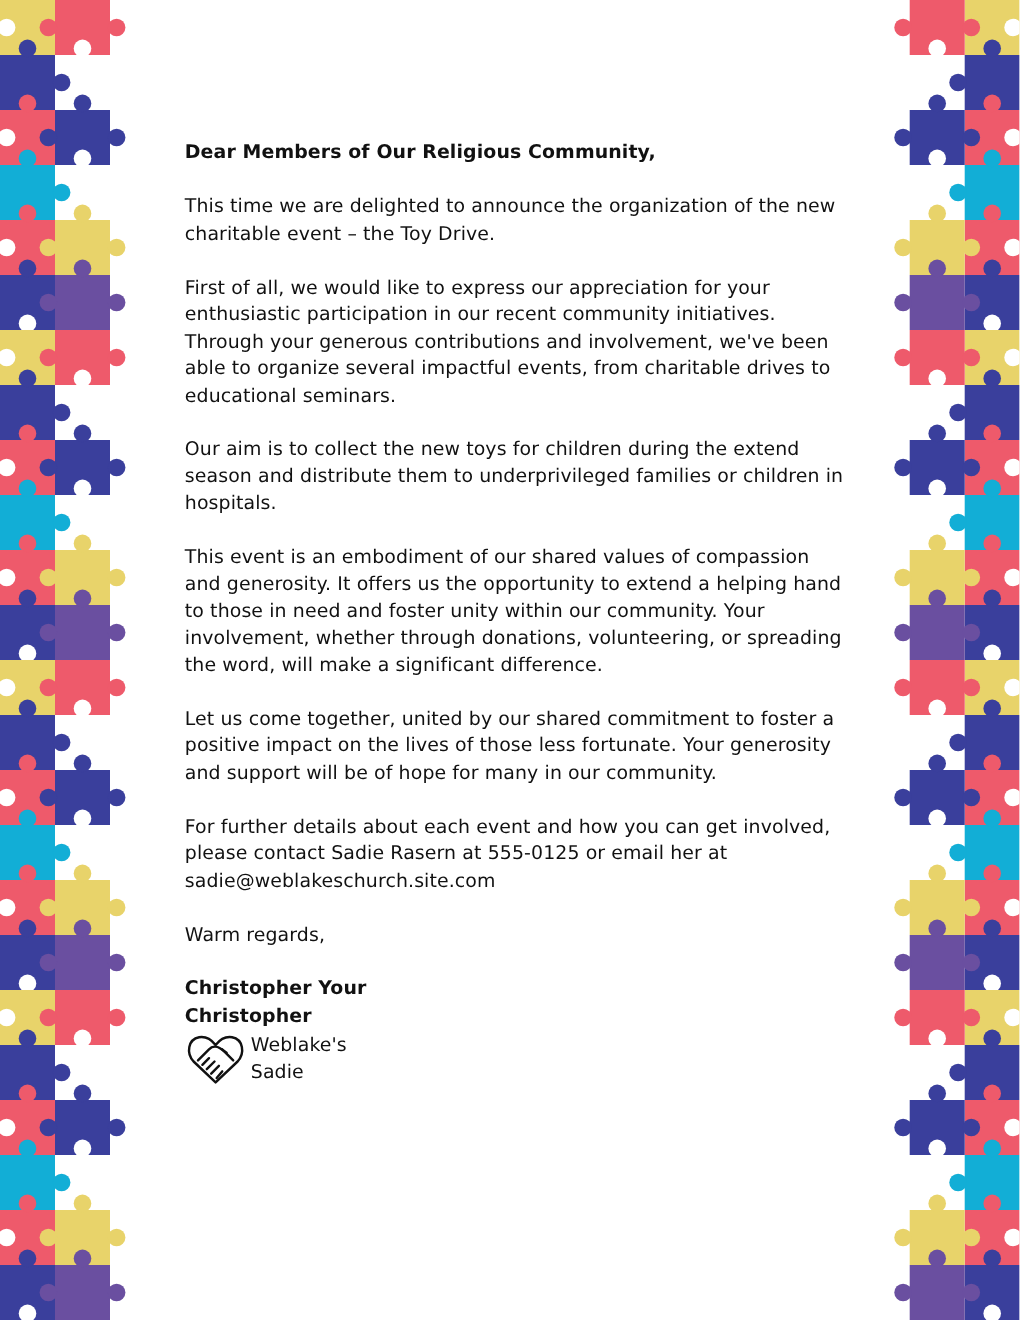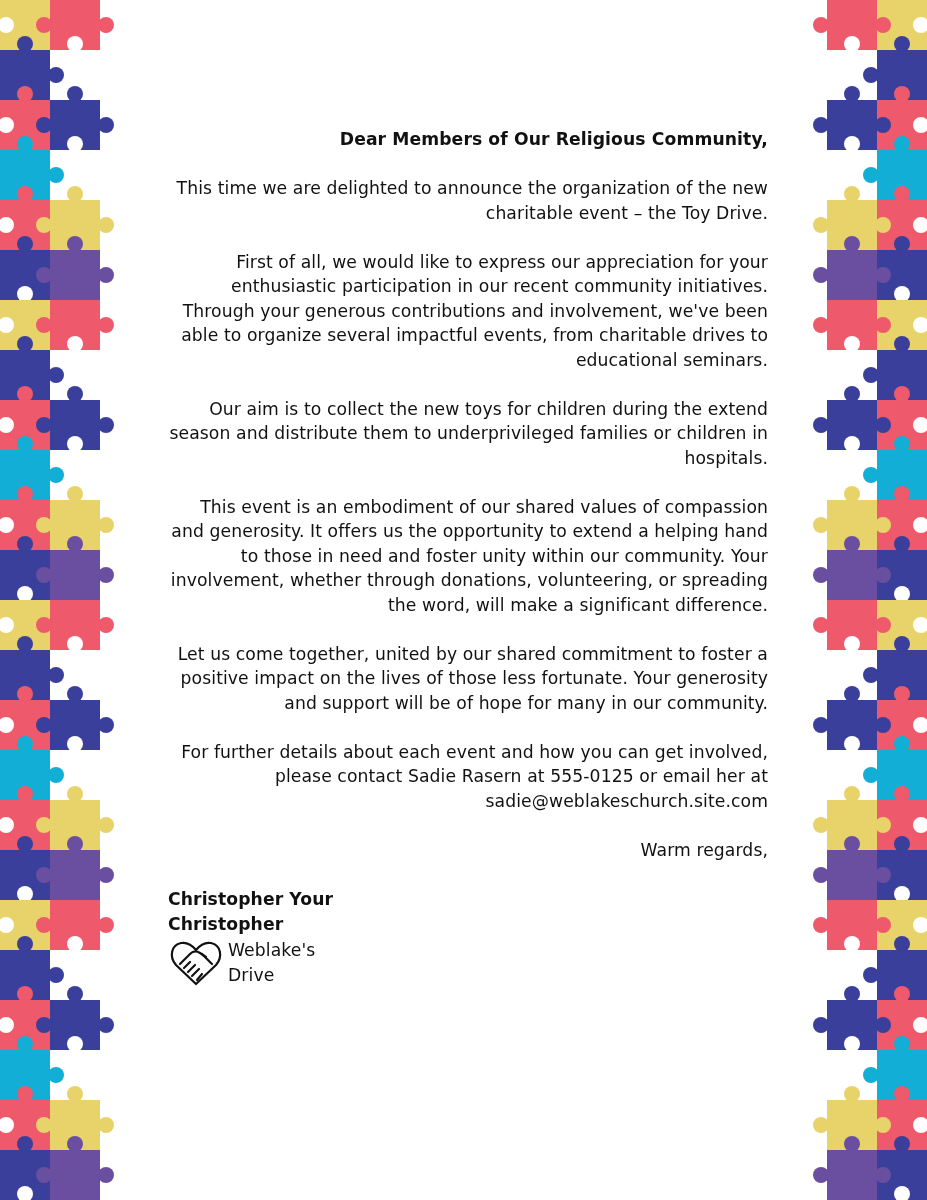--- a/index.html
+++ b/index.html
@@ -5,21 +5,21 @@
   html, body { margin: 0; padding: 0; background: #ffffff; }
   body { width: 927px; height: 1200px; position: relative; overflow: hidden; }
   .border-strip { position: absolute; top: 0; height: 1200px; width: 130px; }
   .border-left { left: 0; }
   .border-right { right: 0; transform: scaleX(-1); }
   .letter {
     position: absolute; left: 168px; top: 127px; width: 600px;
     font-family: "DejaVu Sans", sans-serif; color: #111111;
     font-size: 17.2px; line-height: 24.5px; letter-spacing: 0.1px;
   }
-  .letter p { margin: 0 0 24.5px 0; text-align: right; }
+  .letter p { margin: 0 0 24.5px 0; }
   .salutation { font-weight: bold; }
   .signature { font-weight: bold; margin-top: 0; }
   .signature div { line-height: 25px; }
   .logo { display: flex; align-items: center; }
   .logo svg { width: 56px; height: 52px; margin-right: 4px; }
   .logo-text { line-height: 25px; }
 </style>
 </head>
 <body>
 
@@ -478,16 +478,16 @@
       <path d="M28 47 L8 28 C1 20 3 8 13 6 C19 5 24 8 28 13 C32 8 37 5 43 6 C53 8 55 20 48 28 L28 47"></path>
       <path d="M12 27 L22 17 C25 14 29 14 32 16 L38 20"></path>
       <path d="M44 27 L34 17"></path>
       <path d="M16 31 L22 25"></path>
       <path d="M20 35 L27 28"></path>
       <path d="M24 39 L31 32"></path>
       <path d="M29 43 L34 37"></path>
     </svg>
     <div class="logo-text">
       <div>Weblake's</div>
-      <div>Drive</div>
+      <div>Sadie</div>
     </div>
   </div>
 </div>
 
 </body></html>

